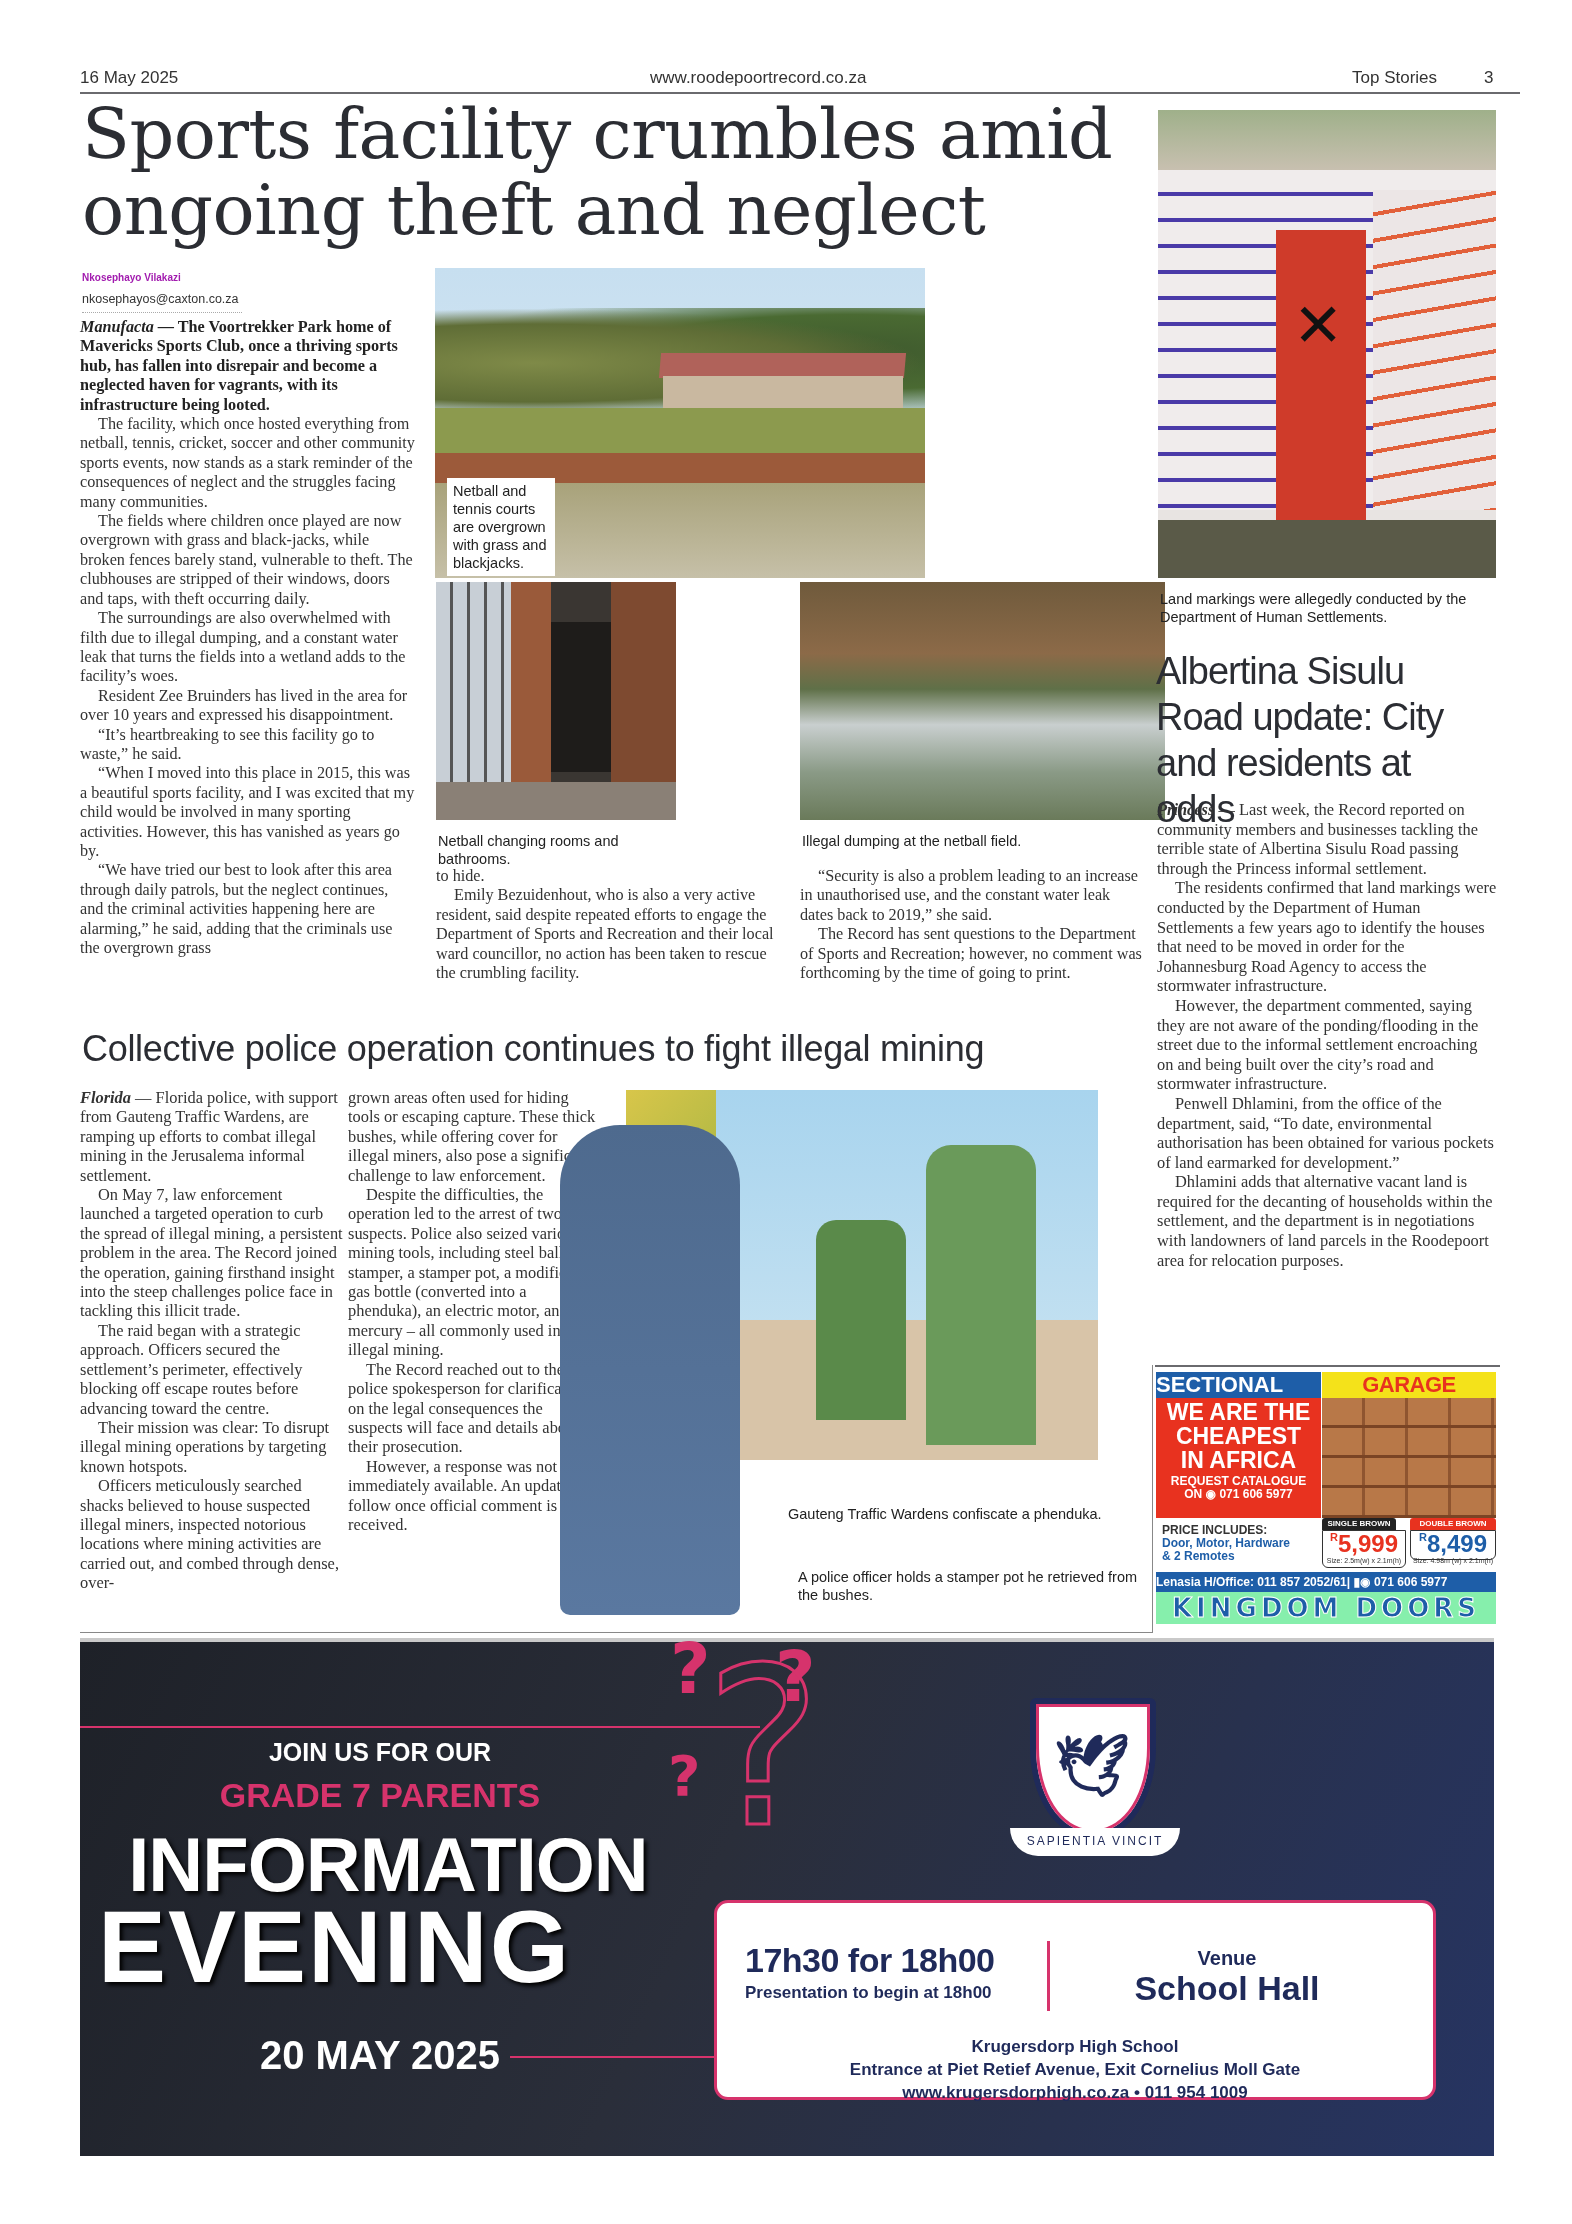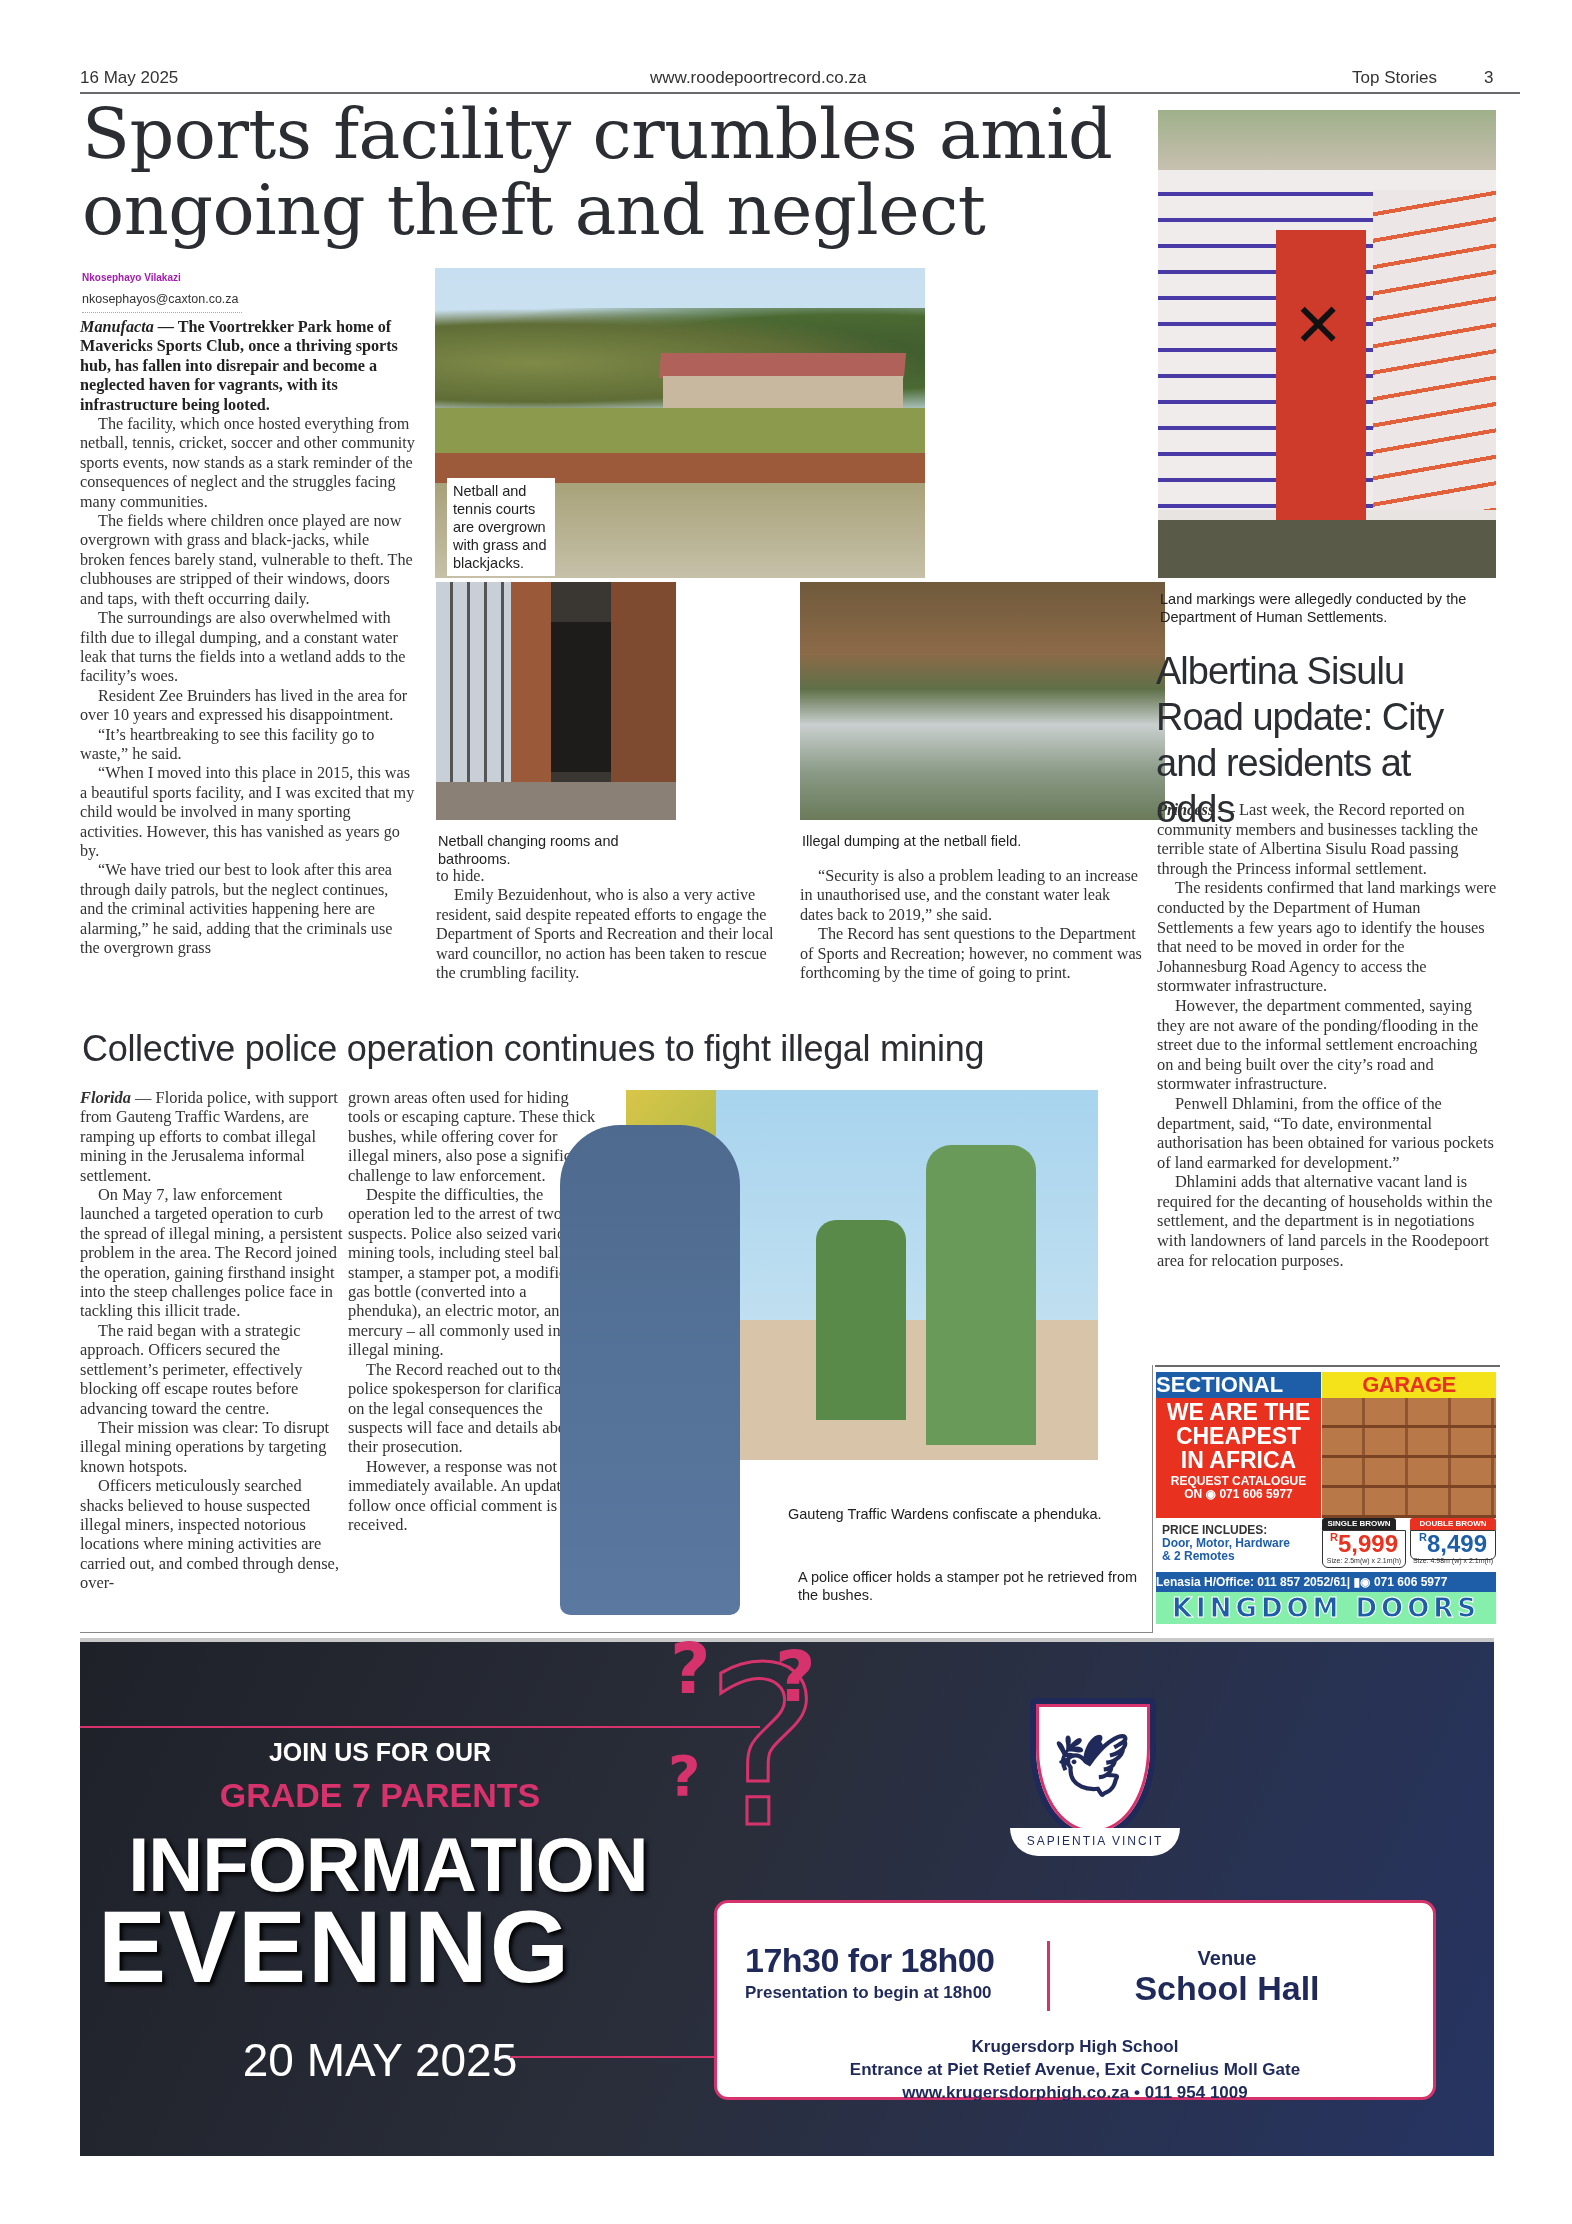--- a/index.html
+++ b/index.html
@@ -168,21 +168,21 @@
   <div style="position:absolute;left:590px;top:-10px;font:700 70px 'DejaVu Sans',sans-serif;color:#d6336c">?</div>
   <div style="position:absolute;left:695px;top:-2px;font:700 70px 'DejaVu Sans',sans-serif;color:#d6336c">?</div>
   <div style="position:absolute;left:588px;top:105px;font:700 56px 'DejaVu Sans',sans-serif;color:#d6336c">?</div>
   <div style="position:absolute;left:625px;top:0;font:400 220px 'DejaVu Sans',sans-serif;color:transparent;-webkit-text-stroke:3px #d6336c;line-height:1">?</div>
   <div style="position:absolute;left:0;top:88px;width:680px;height:2px;background:#d6336c"></div>
 
   <div class="sans" style="position:absolute;left:0;top:100px;width:600px;text-align:center;color:#fff;font-weight:700;font-size:25px">JOIN US FOR OUR</div>
   <div class="sans" style="position:absolute;left:0;top:138px;width:600px;text-align:center;color:#d6336c;font-weight:700;font-size:34px">GRADE 7 PARENTS</div>
   <div class="sans" style="position:absolute;left:18px;top:192px;width:580px;text-align:center;color:#fff;font-weight:700;font-size:76px;line-height:70px;letter-spacing:-1px;text-shadow:3px 3px 4px #000">INFORMATION</div>
   <div class="sans" style="position:absolute;left:18px;top:262px;width:580px;color:#fff;font-weight:700;font-size:102px;line-height:94px;letter-spacing:2px;text-shadow:3px 3px 4px #000">EVENING</div>
-  <div class="sans" style="position:absolute;left:0;top:395px;width:600px;text-align:center;color:#fff;font-weight:400;font-size:46px">20 MAY 2025</div>
+  <div class="sans" style="position:absolute;left:0;top:395px;width:600px;text-align:center;color:#fff;font-weight:700;font-size:40px">20 MAY 2025</div>
   <div style="position:absolute;left:430px;top:418px;width:240px;height:2px;background:#d6336c"></div>
 
   <div style="position:absolute;left:950px;top:60px;width:126px;height:140px;background:#fff;border:6px solid #1f2a5a;outline:3px solid #d6336c;outline-offset:-9px;border-radius:6px 6px 60px 60px / 6px 6px 90px 90px">
     <div style="position:absolute;left:18px;top:26px;font:700 60px 'DejaVu Sans',sans-serif;color:#1f2a5a">🕊</div>
   </div>
   <div class="sans" style="position:absolute;left:930px;top:190px;width:170px;height:28px;background:#fff;border-radius:0 0 60px 60px;color:#1f2a5a;font-size:12px;text-align:center;line-height:26px;letter-spacing:2px">SAPIENTIA VINCIT</div>
 
   <div style="position:absolute;left:634px;top:262px;width:722px;height:200px;background:#fff;border:3px solid #d6336c;border-radius:14px">
     <div class="sans" style="position:absolute;left:28px;top:38px;color:#1f2a5a;font-weight:700;font-size:34px;letter-spacing:-0.5px">17h30 for 18h00</div>
     <div class="sans" style="position:absolute;left:28px;top:80px;color:#1f2a5a;font-weight:700;font-size:17px">Presentation to begin at 18h00</div>

